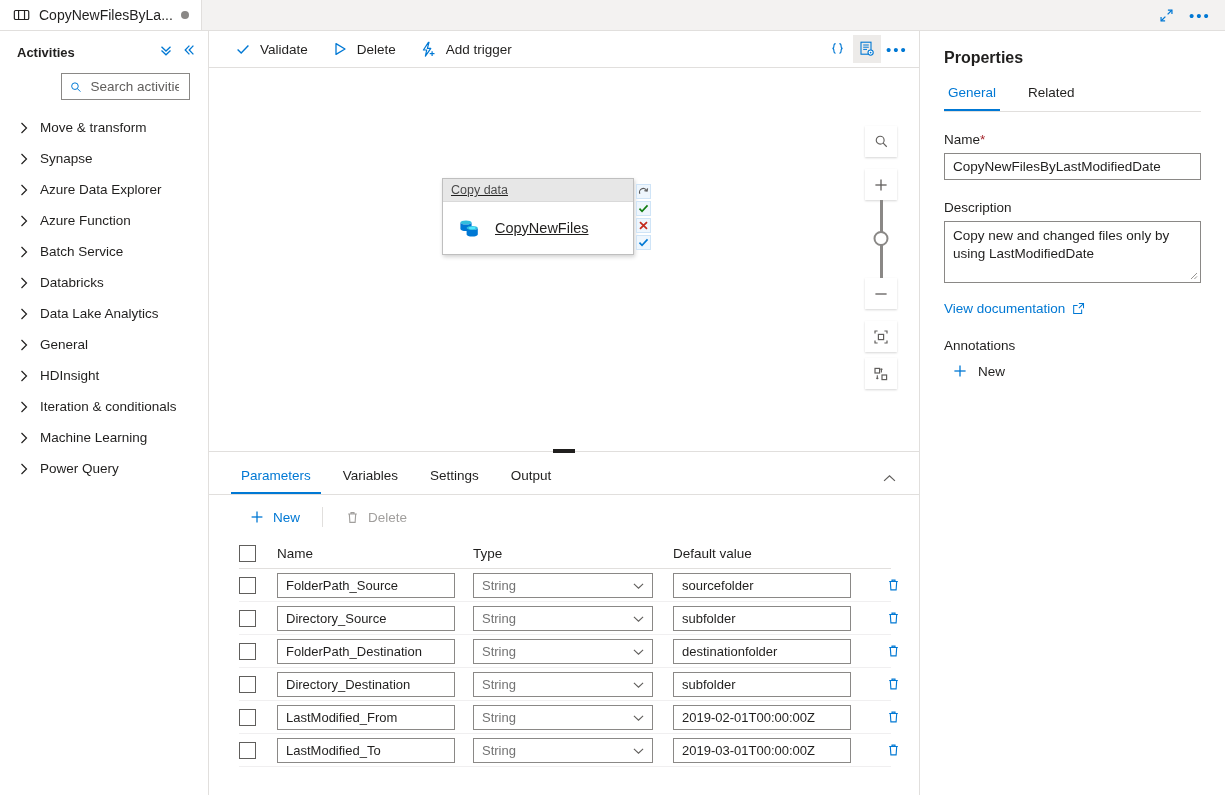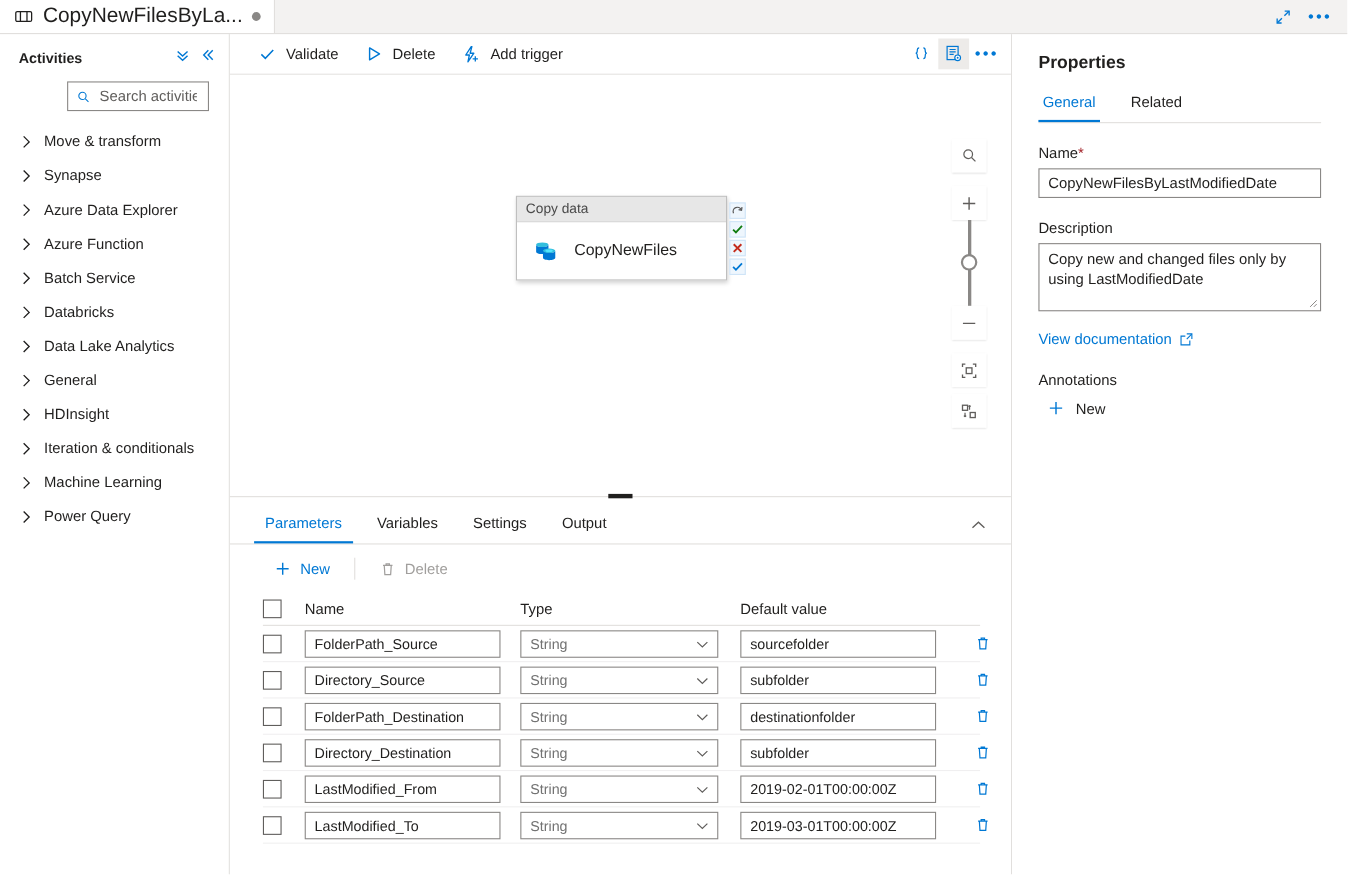--- a/index.html
+++ b/index.html
@@ -21,21 +21,21 @@
     display: flex;
     align-items: stretch;
     position: relative;
   }
   .tab {
     display: flex; align-items: center; gap: 8px;
     padding: 0 12px 0 13px;
     background: #ffffff;
     min-width: 182px;
     border-right: 1px solid #e1dfdd;
-    font-size: 19px;
+    font-size: 14px;
     cursor: pointer;
     justify-content: space-between;
   }
   .tab-icon { width: 18px; height: 14px; display:block; }
   .tab-title { white-space: nowrap; color: #201f1e; }
   .tab-dot {
     width: 8px; height: 8px; border-radius: 50%;
     background: #8a8886; margin-left: auto;
   }
   .tabstrip-right {
@@ -106,25 +106,26 @@
   }
   .tb-icon-btn.selected { background: #edebe9; }
 
   
   .canvas {
     position: relative; background: #fff;
     height: 383px; overflow: hidden;
   }
 
   .node {
-    position: absolute; left: 260px; top: 110px;
+    position: absolute; left: 233px; top: 110px;
     width: 192px;
     background: #ffffff;
     border: 1px solid #bfbfbf;
     box-shadow: 1px 2px 4px rgba(0,0,0,0.18);
+    text-decoration: underline;
   }
   .node-head {
     background: #e7e7e7; height: 23px;
     display: flex; align-items: center; padding-left: 8px;
     font-size: 12.5px; color: #4a4a4a;
     border-bottom: 1px solid #d9d9d9;
   }
   .node-body {
     height: 52px; display: flex; align-items: center; gap: 12px;
     padding-left: 14px; font-size: 14.5px; color: #201f1e;

